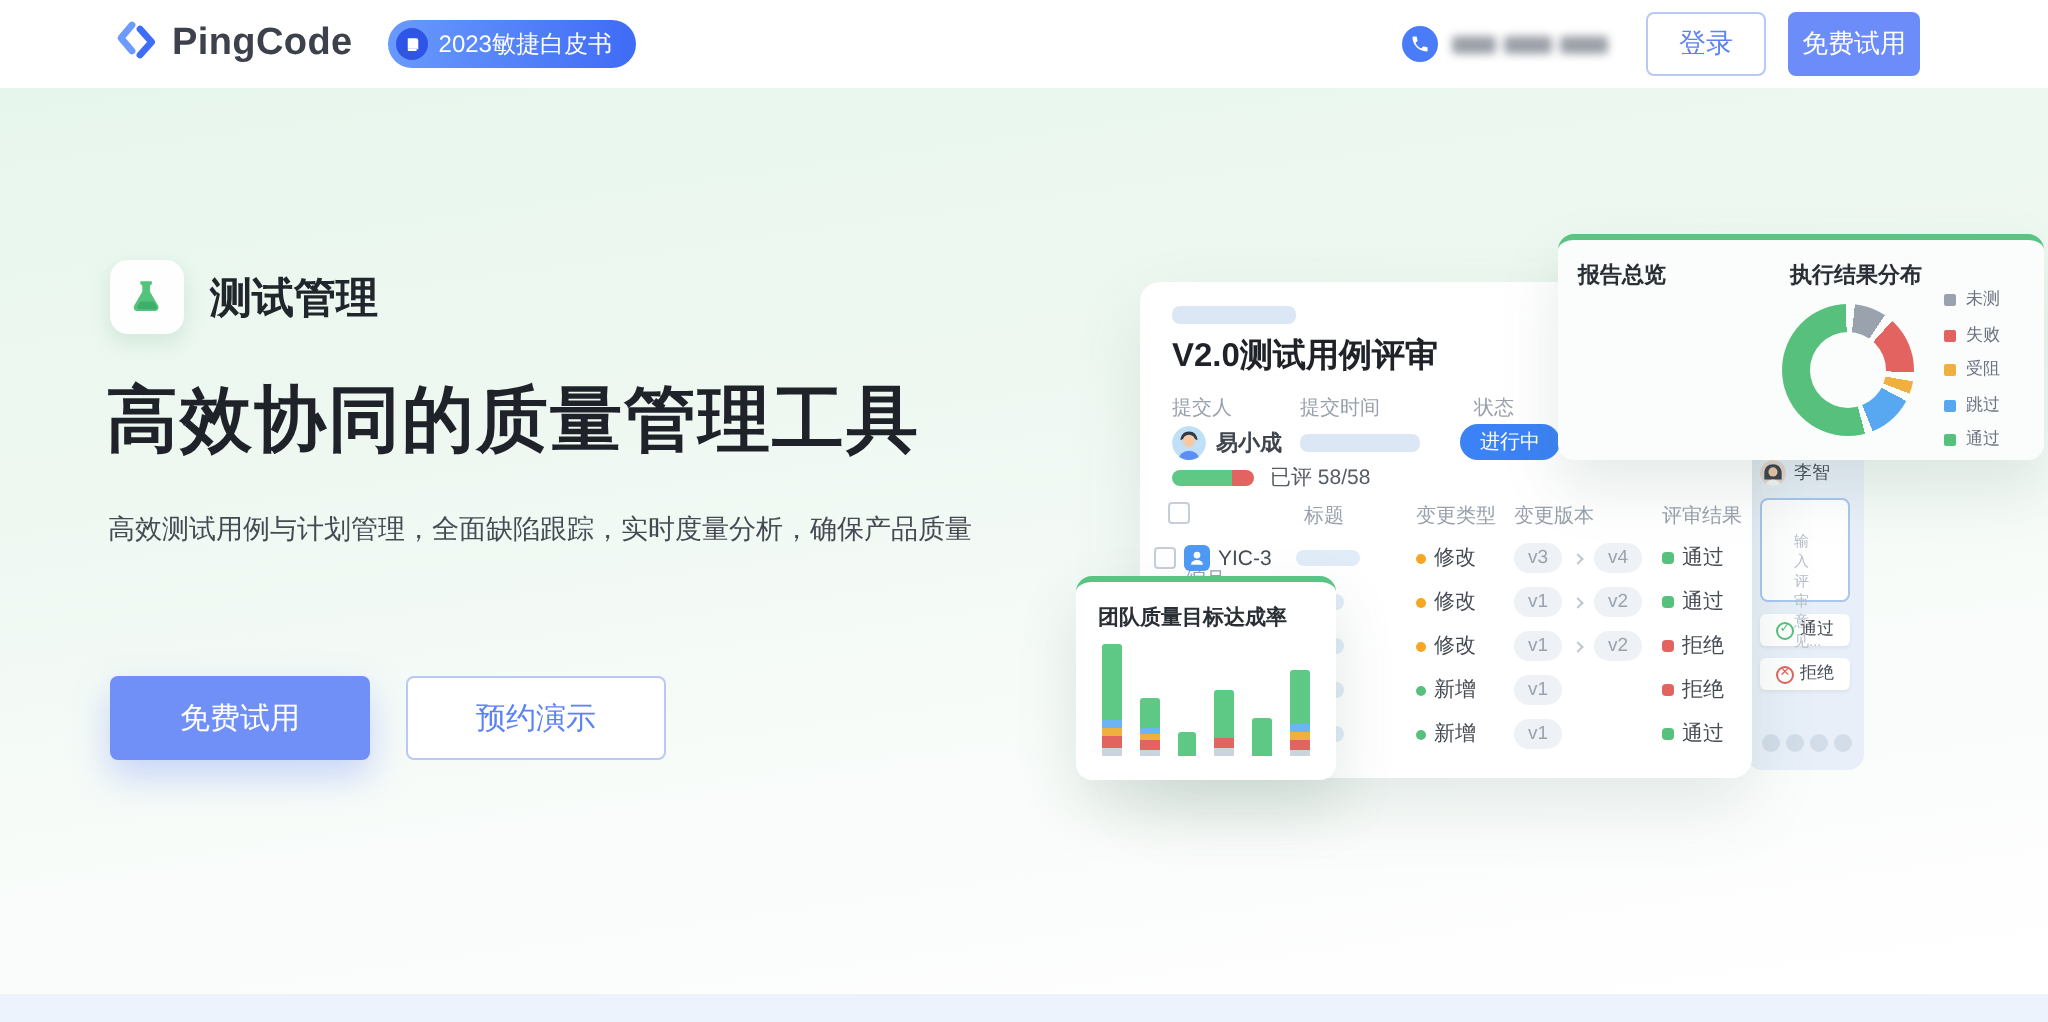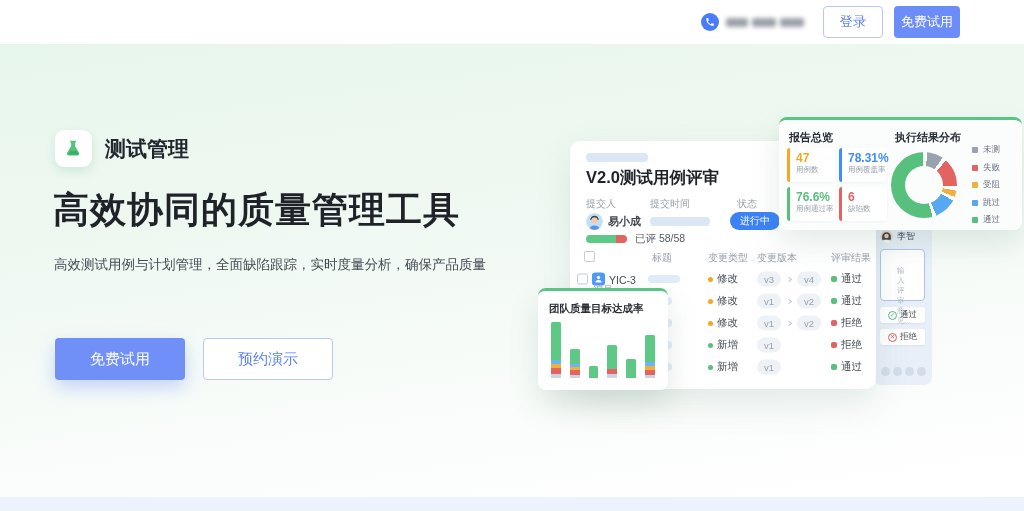--- a/index.html
+++ b/index.html
@@ -93,20 +93,38 @@
   .ring { width:9px; height:9px; border-radius:50%; display:flex; align-items:center; justify-content:center; font-size:6.5px; line-height:1; }
   .ring.ok { border:1px solid #57c07d; color:#57c07d; }
   .ring.no { border:1px solid #e2635f; color:#e2635f; }
   .panel-dots { position:absolute; left:8px; bottom:9px; display:flex; gap:3px; }
   .panel-dots i { width:9px; height:9px; border-radius:50%; background:#d2dde9; }
 </style>
 </head>
 <body>
 
 <div class="navbar">
+  <div class="logo">
+    <span>
+      <svg width="24" height="24" viewBox="0 0 24 24">
+        <path d="M10 4.5 L4.5 11 L10 17.5" stroke="#6d9bfb" stroke-width="3.4" fill="none" stroke-linecap="round" stroke-linejoin="round"></path>
+        <path d="M14 6.5 L19.8 13 L14 19.5" stroke="#3e6ef5" stroke-width="3.4" fill="none" stroke-linecap="round" stroke-linejoin="round"></path>
+      </svg>
+    </span>
+    <span class="brand">PingCode</span>
+  </div>
+  <div class="nav-badge" style="margin-left:18px;">
+    <span class="badge-ico">
+      <svg width="9" height="9" viewBox="0 0 24 24">
+          <path d="M5 3h11a3 3 0 0 1 3 3v13a2 2 0 0 0-2-2H5z" fill="#fff"></path>
+          <rect x="5" y="17" width="12" height="3" rx="1" fill="#fff"></rect>
+        </svg>
+    </span>
+    <span>2023敏捷白皮书</span>
+  </div>
   <div class="nav-right">
     <div class="phone-wrap">
       <span class="phone-ico">
         <svg width="10" height="10" viewBox="0 0 24 24">
             <path d="M6.6 10.8c1.5 2.9 3.8 5.2 6.7 6.7l2.2-2.2c.3-.3.7-.4 1-.3 1.2.4 2.4.6 3.6.6.6 0 1 .4 1 1V20c0 .6-.4 1-1 1C10.8 21 3 13.2 3 4c0-.6.4-1 1-1h3.4c.6 0 1 .4 1 1 0 1.3.2 2.5.6 3.6.1.4 0 .7-.3 1l-2.1 2.2z" fill="#fff"></path>
           </svg>
       </span>
       <span class="phone-blur">
         <i style="width:22px"></i>
           <i style="width:24px"></i>
@@ -309,38 +327,20 @@
         <div class="cell" style="left: 261px;">
           <span class="sq" style="background: rgb(87, 192, 125);"></span>
           <span class="cell-label">通过</span>
         </div>
       </div>
     </div>
 </div>
 
 <div class="card report-card">
   <div class="rc-title" style="left:10px; top:10px;">报告总览</div>
-  <div class="stat-grid" id="stat-grid">
-      <div class="stat-box" style="border-left-color: rgb(245, 166, 35);">
-        <div class="stat-num" style="color: rgb(245, 166, 35);">47</div>
-        <div class="stat-lab">用例数</div>
-      </div>
-      <div class="stat-box" style="border-left-color: rgb(63, 140, 255);">
-        <div class="stat-num" style="color: rgb(63, 140, 255);">78.31%</div>
-        <div class="stat-lab">用例覆盖率</div>
-      </div>
-      <div class="stat-box" style="border-left-color: rgb(87, 192, 125);">
-        <div class="stat-num" style="color: rgb(87, 192, 125);">76.6%</div>
-        <div class="stat-lab">用例通过率</div>
-      </div>
-      <div class="stat-box" style="border-left-color: rgb(226, 99, 95);">
-        <div class="stat-num" style="color: rgb(226, 99, 95);">6</div>
-        <div class="stat-lab">缺陷数</div>
-      </div>
-    </div>
   <div class="rc-title" style="left:116px; top:10px;">执行结果分布</div>
   <div class="donut" id="donut" style="background: conic-gradient(rgb(251, 253, 252) 0deg, rgb(251, 253, 252) 6deg, rgb(154, 163, 173) 6deg, rgb(154, 163, 173) 34deg, rgb(251, 253, 252) 34deg, rgb(251, 253, 252) 42deg, rgb(226, 99, 95) 42deg, rgb(226, 99, 95) 92deg, rgb(251, 253, 252) 92deg, rgb(251, 253, 252) 100deg, rgb(240, 176, 63) 100deg, rgb(240, 176, 63) 111deg, rgb(251, 253, 252) 111deg, rgb(251, 253, 252) 118deg, rgb(87, 168, 240) 118deg, rgb(87, 168, 240) 158deg, rgb(251, 253, 252) 158deg, rgb(251, 253, 252) 165deg, rgb(87, 192, 125) 165deg, rgb(87, 192, 125) 358deg, rgb(251, 253, 252) 358deg, rgb(251, 253, 252) 360deg);"></div>
   <div class="legend" id="legend">
       <div class="legend-item">
         <span class="legend-sq" style="background: rgb(154, 163, 173);"></span>
         <span class="legend-lab">未测</span>
       </div>
       <div class="legend-item">
         <span class="legend-sq" style="background: rgb(226, 99, 95);"></span>
         <span class="legend-lab">失败</span>

